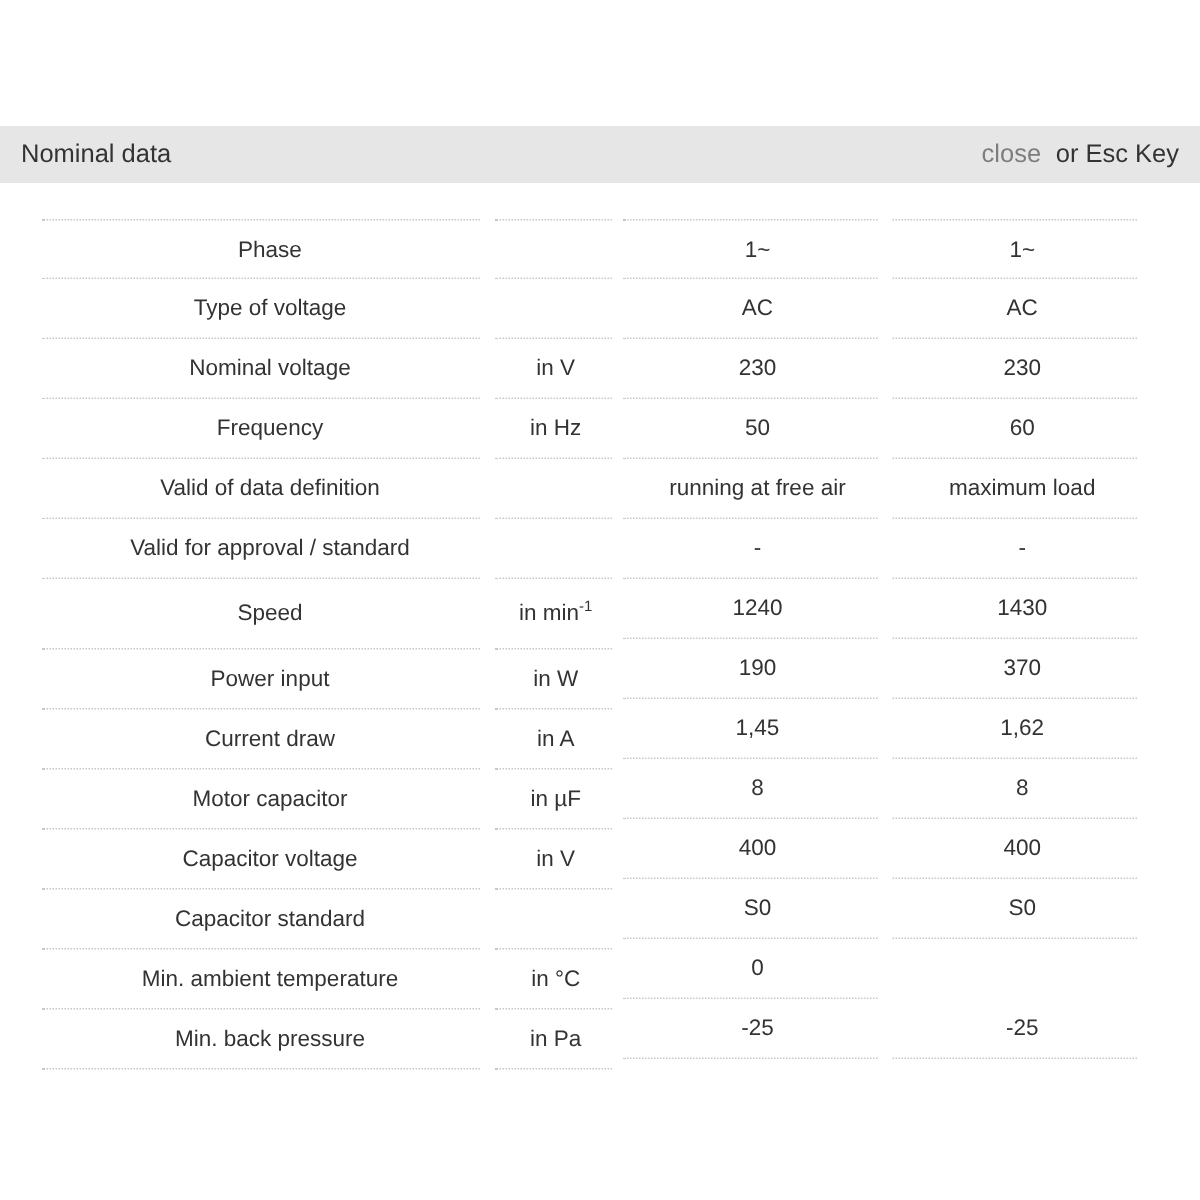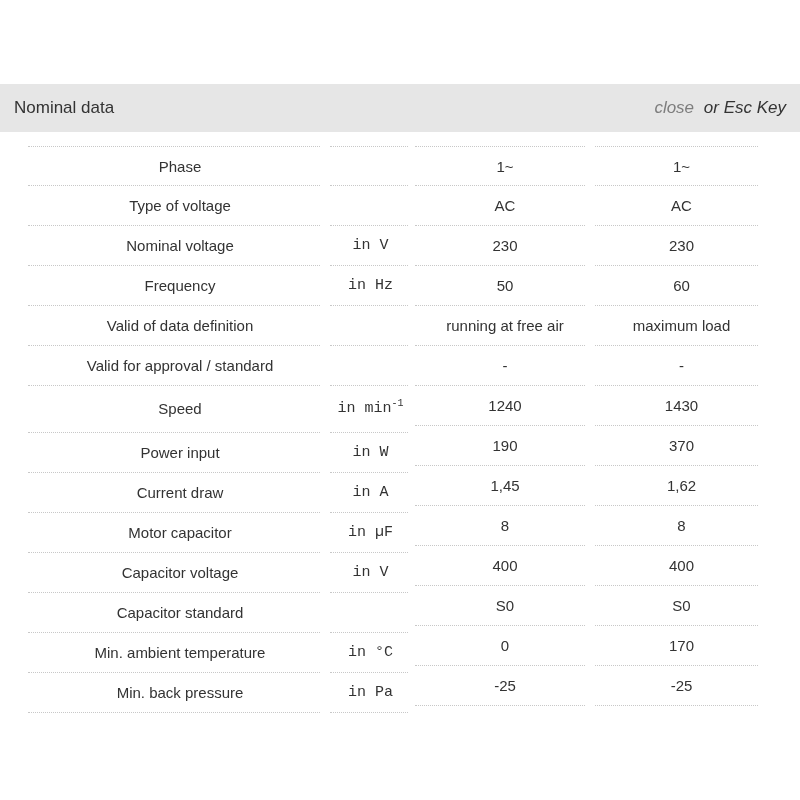--- a/index.html
+++ b/index.html
@@ -6,28 +6,28 @@
   body{
     width:800px;height:800px;
     background:#ffffff;
     font-family:"Liberation Sans",sans-serif;
     color:#333333;
   }
   .page{position:relative;width:800px;height:800px;overflow:hidden;background:#ffffff;}
 
   
   .modal-header{
-    position:absolute;top:84px;left:0;width:800px;height:48px;
+    position:absolute;top:84px;left:0;width:800px;height:38px;
     background:#e6e6e6;
     display:flex;align-items:center;justify-content:space-between;
     box-sizing:border-box;padding:0 14px;
     font-size:17px;
   }
   .modal-title{color:#333333;}
-  .header-right{white-space:nowrap;font-style:italic;}
+  .header-right{white-space:nowrap;}
   .close-link{color:#7d7d7d;cursor:pointer;text-decoration:none;}
   .close-suffix{color:#333333;margin-left:5px;}
 
   
   .table-area{
     position:absolute;top:146px;left:28px;
     display:flex;column-gap:7px;
     font-size:15px;
   }
   .col-left{width:380px;}
@@ -40,21 +40,21 @@
     box-sizing:border-box;
     border-bottom:1px dotted #c8c8c8;
     line-height:39px;
     white-space:nowrap;
     overflow:hidden;
   }
   .trow.tall .cell{line-height:46px;}
   .trow:first-child .cell{border-top:1px dotted #c8c8c8;}
 
   .cell.label{flex:0 0 292px;padding-left:12px;}
-  .cell.unit {flex:0 0 78px;padding-left:3px;font-family:Liberation Mono, monospace;}
+  .cell.unit {flex:0 0 78px;padding-left:3px;}
   .cell.v1   {flex:0 0 170px;padding-left:10px;}
   .cell.v2   {flex:0 0 163px;padding-left:10px;}
 
   sup{font-size:10px;line-height:0;vertical-align:super;}
 </style>
 </head>
 <body>
 
 <div class="page">
 
@@ -194,21 +194,20 @@
     <div class="cell v2"><span>400</span></div>
   </div>
 
   <div class="trow">
     <div class="cell v1"><span>S0</span></div>
     <div class="cell v2"><span>S0</span></div>
   </div>
 
   <div class="trow">
     <div class="cell v1"><span>0</span></div>
-    <div class="cell v2"><span>170</span></div>
   </div>
 
   <div class="trow">
     <div class="cell v1"><span>-25</span></div>
     <div class="cell v2"><span>-25</span></div>
   </div>
 </div>
   </main>
 
 </div>

